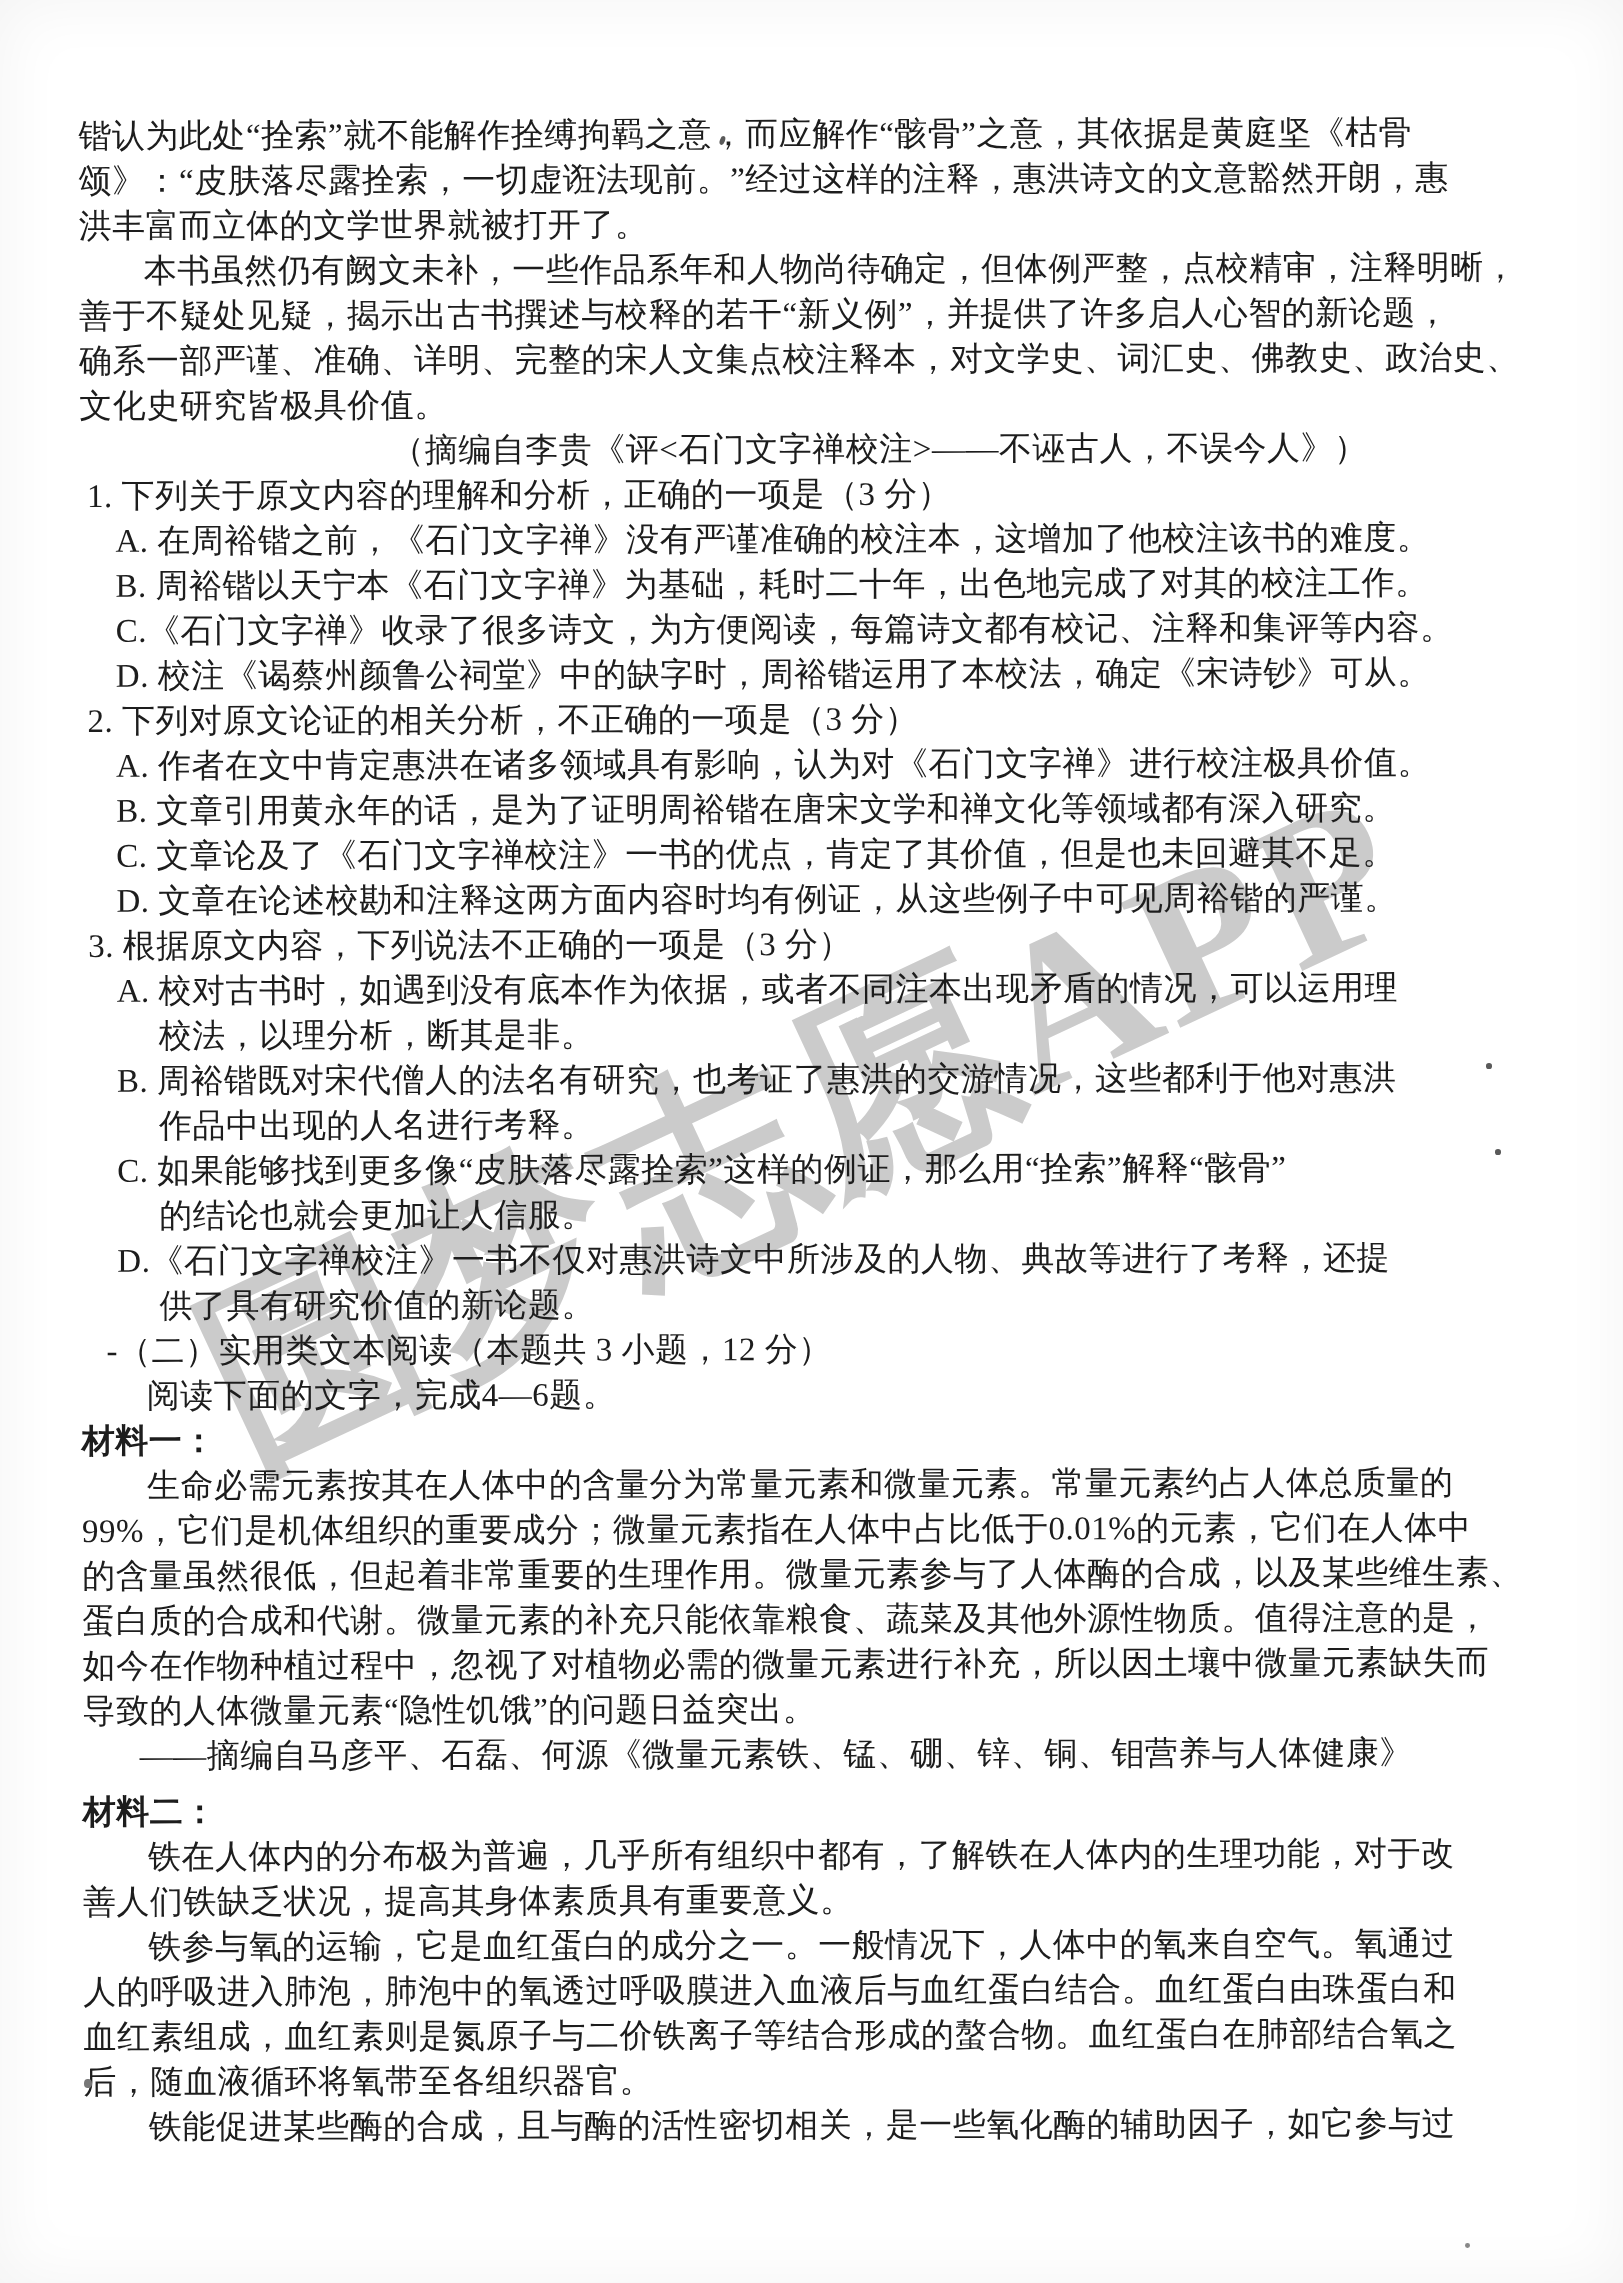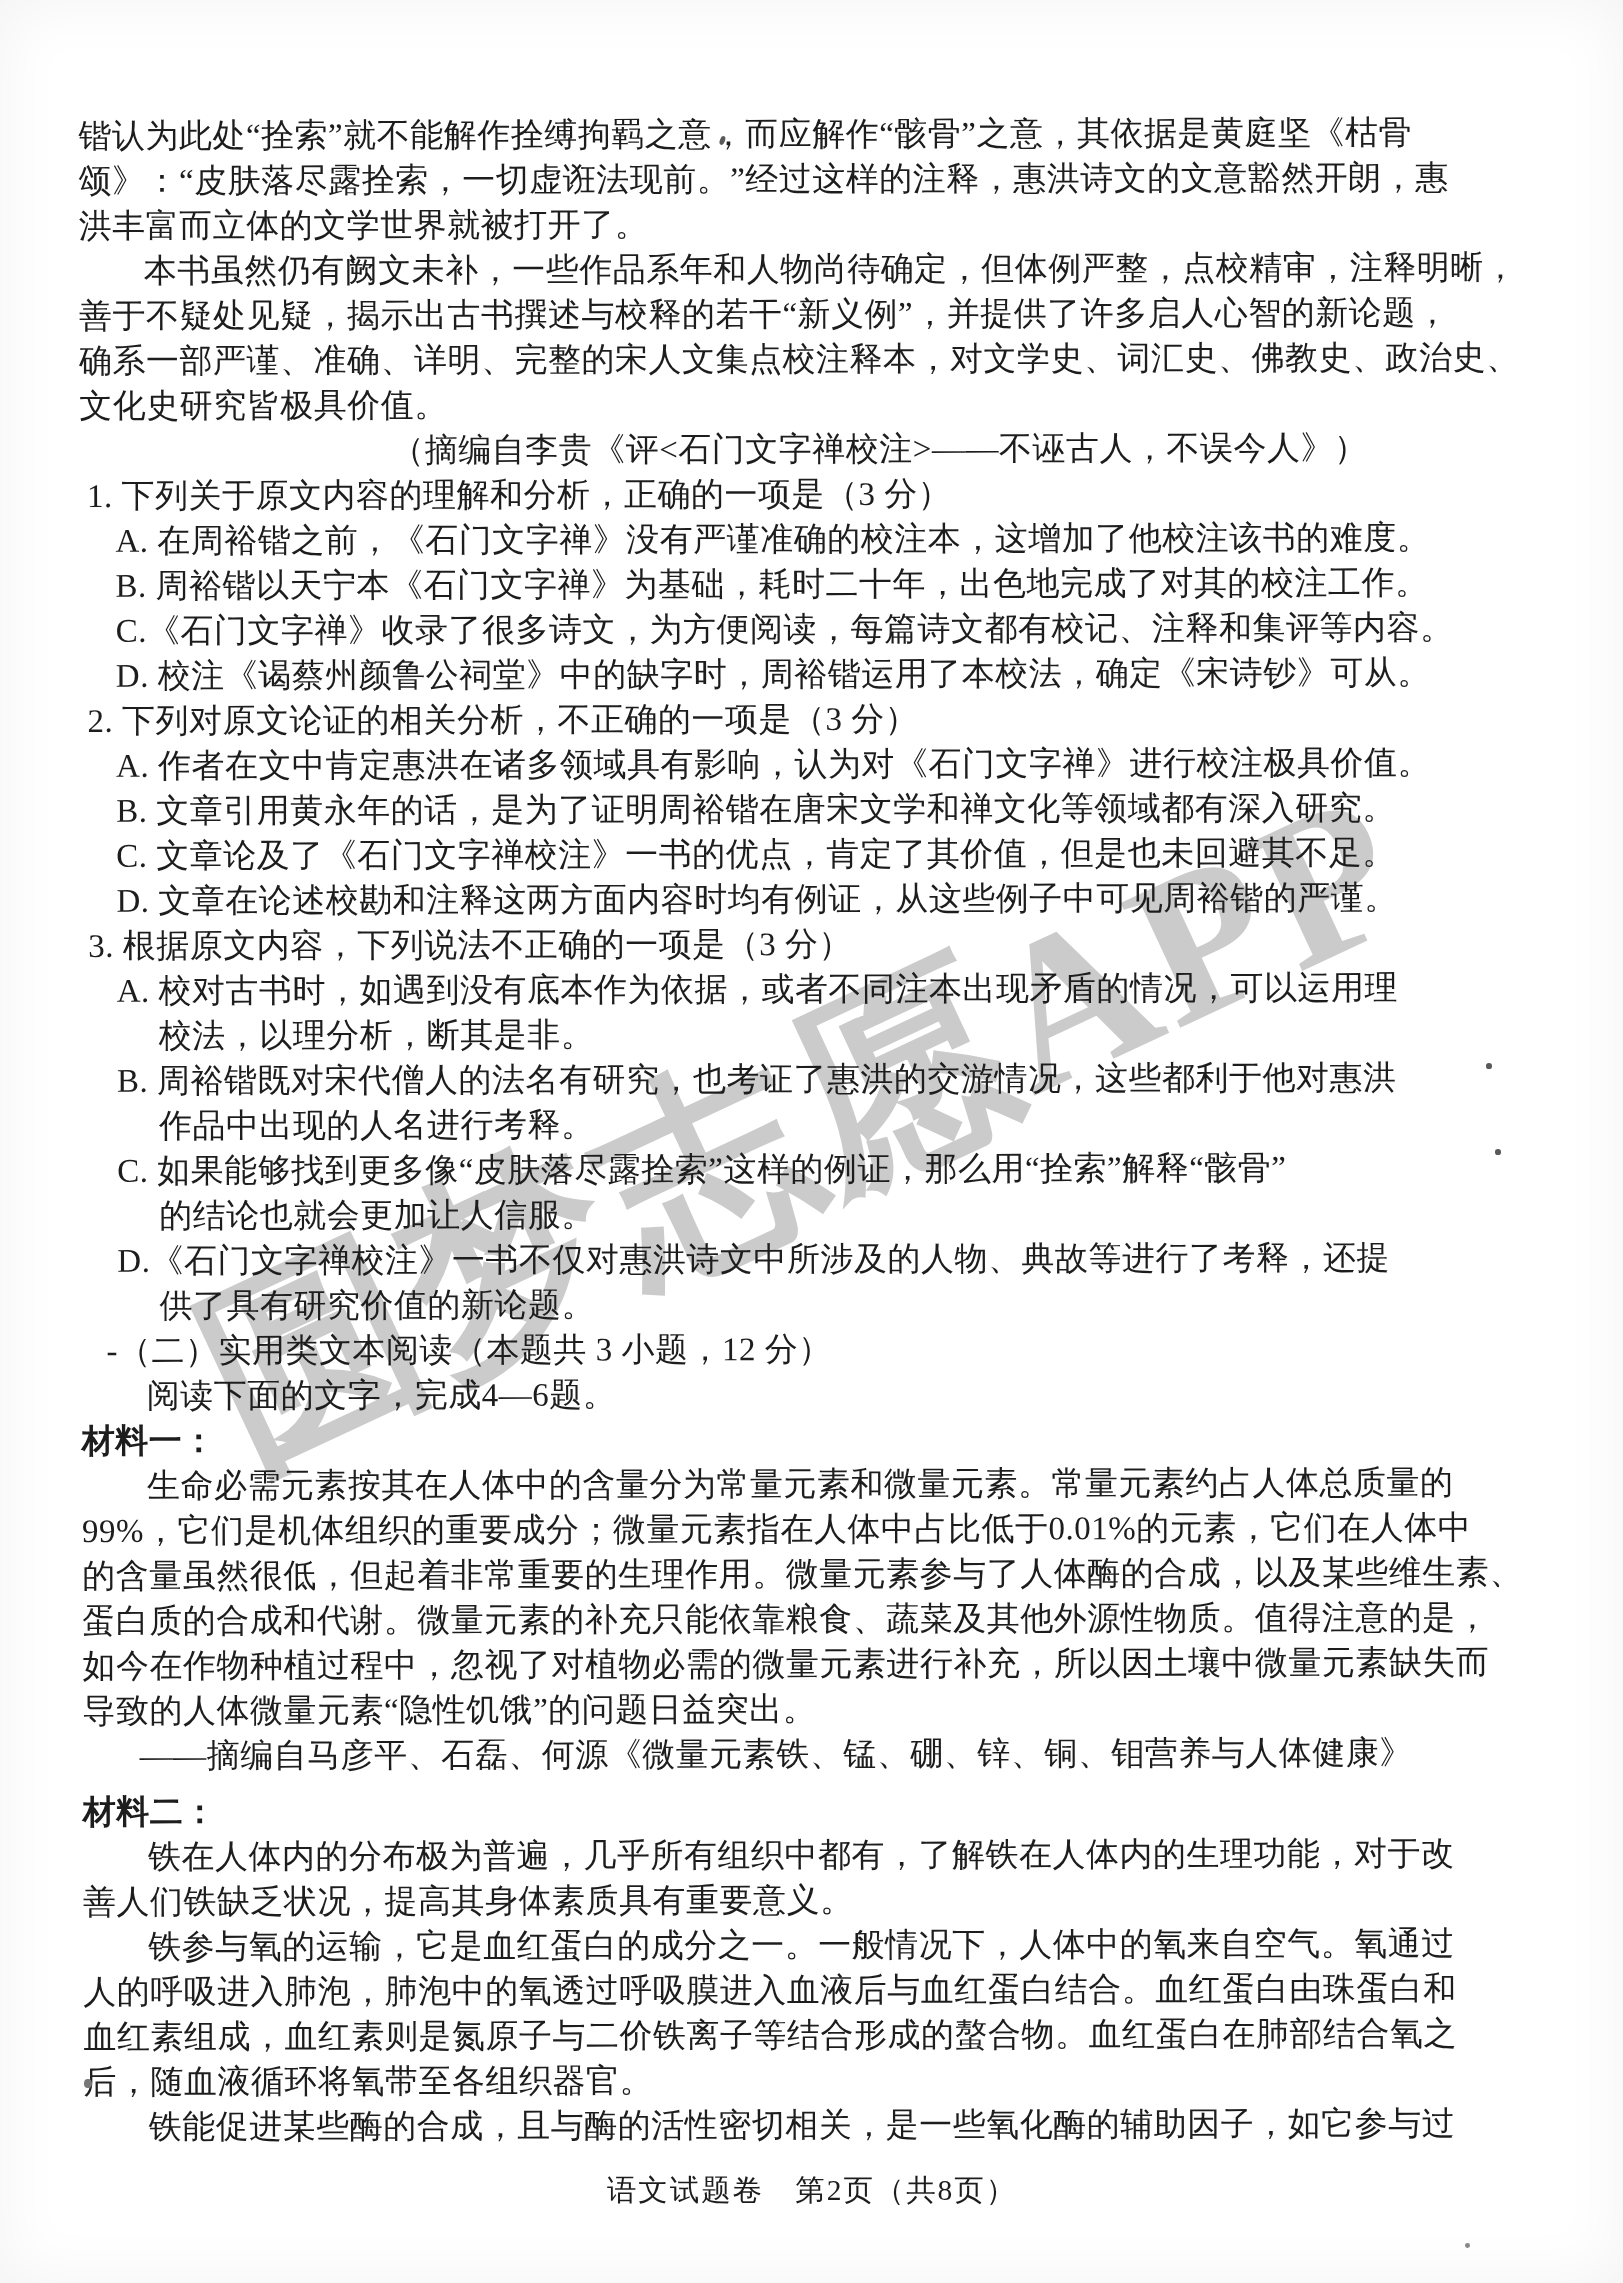--- a/index.html
+++ b/index.html
@@ -115,21 +115,20 @@
       <div class="line l-head l-gap">材料二：</div>
       <div class="line l-para">铁在人体内的分布极为普遍，几乎所有组织中都有，了解铁在人体内的生理功能，对于改</div>
       <div class="line ">善人们铁缺乏状况，提高其身体素质具有重要意义。</div>
       <div class="line l-para">铁参与氧的运输，它是血红蛋白的成分之一。一般情况下，人体中的氧来自空气。氧通过</div>
       <div class="line ">人的呼吸进入肺泡，肺泡中的氧透过呼吸膜进入血液后与血红蛋白结合。血红蛋白由珠蛋白和</div>
       <div class="line ">血红素组成，血红素则是氮原子与二价铁离子等结合形成的螯合物。血红蛋白在肺部结合氧之</div>
       <div class="line ">后，随血液循环将氧带至各组织器官。</div>
       <div class="line l-para">铁能促进某些酶的合成，且与酶的活性密切相关，是一些氧化酶的辅助因子，如它参与过</div>
     </div>
 
-  <div class="footer">语文试题卷　第2页（共8页）</div>
 
   <div class="speck sp1"></div>
   <div class="speck sp2"></div>
   <div class="speck sp3"></div>
   <div class="speck sp4"></div>
   <div class="speck sp5"></div>
 
 </div>
 
 

